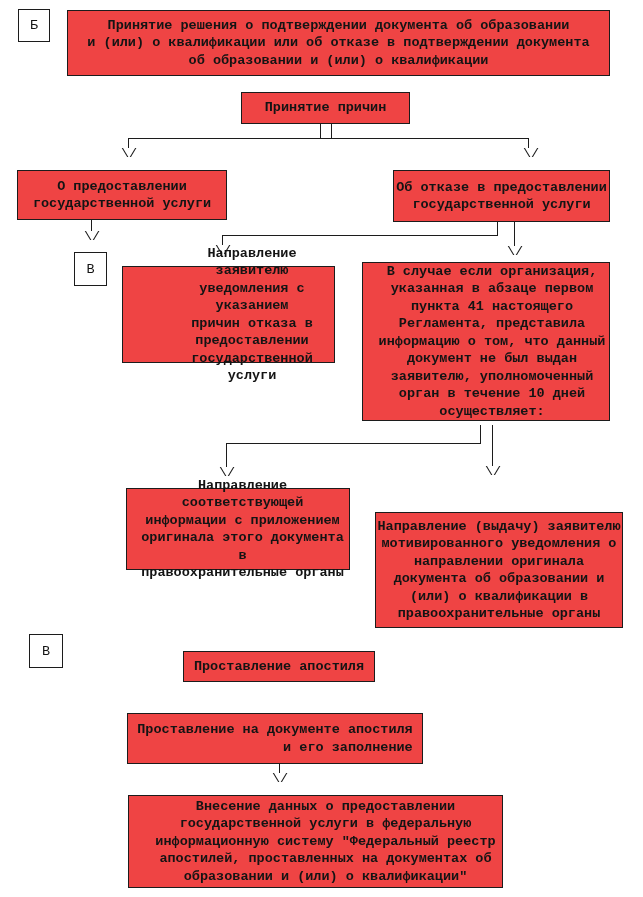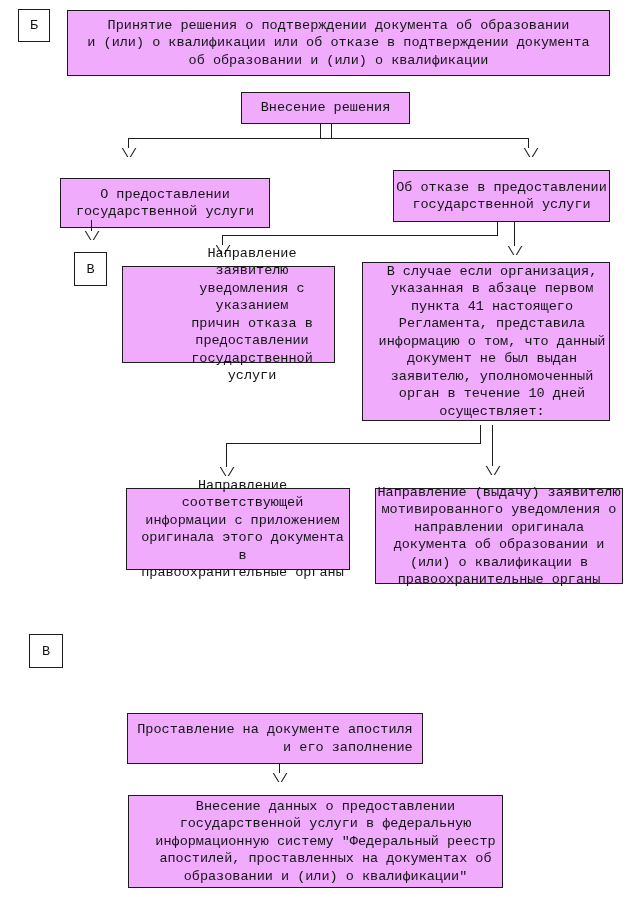--- a/index.html
+++ b/index.html
@@ -8,28 +8,29 @@
     width: 643px;
     height: 897px;
     background: #ffffff;
     font-family: "Liberation Mono", "DejaVu Sans Mono", monospace;
     color: #141414;
   }
   .box {
     position: absolute;
     box-sizing: border-box;
     border: 1px solid #1c1c1c;
-    background: #f0abfc;
+    background: #ef4444;
     display: flex;
     align-items: center;
     justify-content: center;
     text-align: center;
     font-size: 13.5px;
     line-height: 17.5px;
     white-space: pre-line;
+    font-weight: bold;
   }
   .marker {
     position: absolute;
     box-sizing: border-box;
     border: 1px solid #1c1c1c;
     background: #ffffff;
     display: flex;
     align-items: center;
     justify-content: center;
     font-size: 13.5px;
@@ -50,31 +51,31 @@
 </head>
 <body>
 
 <div id="canvas">
 
   <div class="marker" style="left:18px; top:9px; width:32px; height:33px;">Б</div>
   <div class="box" style="left:67px; top:10px; width:543px; height:66px;">Принятие решения о подтверждении документа об образовании
 и (или) о квалификации или об отказе в подтверждении документа
 об образовании и (или) о квалификации</div>
 
-  <div class="box" style="left:241px; top:92px; width:169px; height:32px;">Внесение решения</div>
+  <div class="box" style="left:241px; top:92px; width:169px; height:32px;">Принятие причин</div>
 
   <div class="line" style="left:320px; top:124px; width:1px; height:14px;"></div>
   <div class="line" style="left:331px; top:124px; width:1px; height:14px;"></div>
   <div class="line" style="left:128px; top:138px; width:401px; height:1px;"></div>
   <div class="line" style="left:128px; top:138px; width:1px; height:10px;"></div>
   <div class="line" style="left:528px; top:138px; width:1px; height:10px;"></div>
   <div class="arrow" style="left:116px; top:147px;">\/</div>
   <div class="arrow" style="left:518px; top:147px;">\/</div>
 
-  <div class="box" style="left:17px; top:178px; width:210px; height:50px;margin-left:43px;">О предоставлении
+  <div class="box" style="left:17px; top:170px; width:210px; height:50px;">О предоставлении
 государственной услуги</div>
   <div class="box" style="left:393px; top:170px; width:217px; height:52px;">Об отказе в предоставлении
 государственной услуги</div>
 
   <div class="line" style="left:91px; top:220px; width:1px; height:11px;"></div>
   <div class="arrow" style="left:79px; top:230px;">\/</div>
   <div class="marker" style="left:74px; top:252px; width:33px; height:34px;">В</div>
 
   <div class="line" style="left:497px; top:222px; width:1px; height:13px;"></div>
   <div class="line" style="left:222px; top:235px; width:276px; height:1px;"></div>
@@ -102,28 +103,29 @@
   <div class="line" style="left:226px; top:443px; width:255px; height:1px;"></div>
   <div class="line" style="left:226px; top:443px; width:1px; height:24px;"></div>
   <div class="arrow" style="left:214px; top:466px;">\/</div>
   <div class="line" style="left:492px; top:425px; width:1px; height:41px;"></div>
   <div class="arrow" style="left:480px; top:465px;">\/</div>
 
   <div class="box" style="left:126px; top:488px; width:224px; height:82px;padding-left:9px;">Направление соответствующей
 информации с приложением
 оригинала этого документа в
 правоохранительные органы</div>
-  <div class="box" style="left:375px; top:488px; width:248px; height:96px;">Направление (выдачу) заявителю
+  <div class="box" style="left:375px; top:512px; width:248px; height:116px;">Направление (выдачу) заявителю
 мотивированного уведомления о
 направлении оригинала
 документа об образовании и
 (или) о квалификации в
 правоохранительные органы</div>
 
   <div class="marker" style="left:29px; top:634px; width:34px; height:34px;">В</div>
+  <div class="box" style="left:183px; top:651px; width:192px; height:31px;">Проставление апостиля</div>
 
   <div class="box" style="left:127px; top:713px; width:296px; height:51px;text-align:right;">Проставление на документе апостиля
 и его заполнение</div>
 
   <div class="line" style="left:279px; top:764px; width:1px; height:9px;"></div>
   <div class="arrow" style="left:267px; top:772px;">\/</div>
 
   <div class="box" style="left:128px; top:795px; width:375px; height:93px;padding-left:20px;">Внесение данных о предоставлении
 государственной услуги в федеральную
 информационную систему "Федеральный реестр

